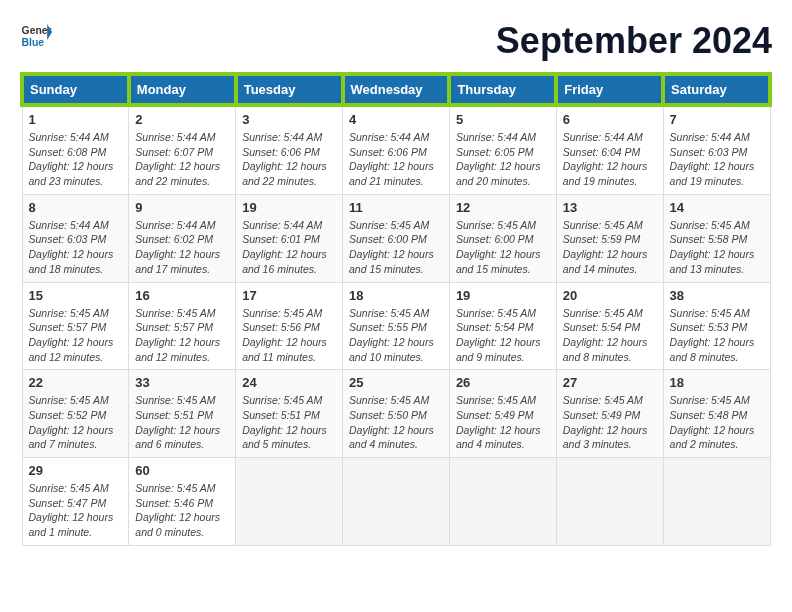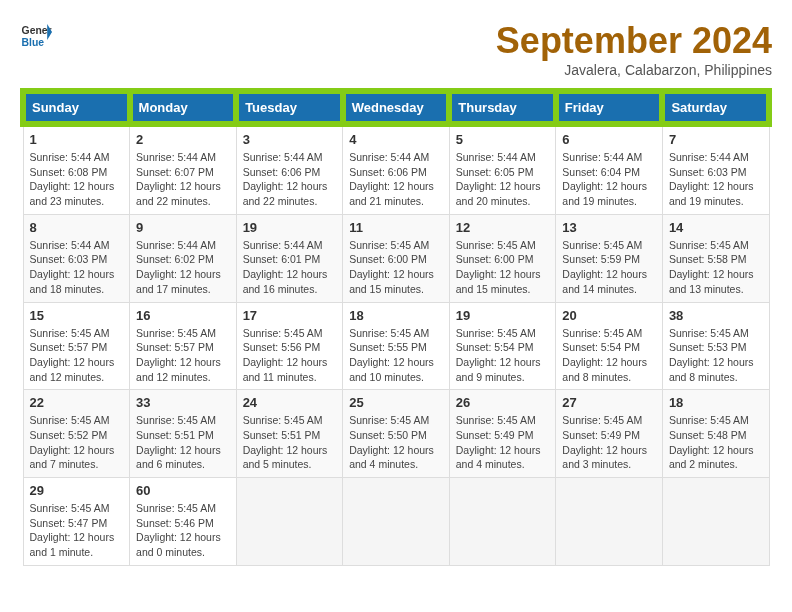--- a/index.html
+++ b/index.html
@@ -24,39 +24,39 @@
     .logo-icon {
       width: 32px;
       height: 32px;
     }
     .title-area {
       text-align: right;
     }
     .month-title {
       font-size: 36px;
       font-weight: bold;
-      color: #a16207;
+      color: #0f172a;
     }
     .location {
       font-size: 14px;
       color: #555;
     }
     table {
       width: 100%;
       border-collapse: collapse;
       font-size: 11px;
     }
     thead tr th {
       background-color: #1a6faf;
       color: #fff;
       text-align: left;
       padding: 6px 6px;
       font-size: 13px;
       font-weight: bold;
-      border: 6px solid #84cc16;
+      border: 4px solid #84cc16;
     }
     tbody tr td {
       vertical-align: top;
       padding: 5px 6px;
       border: 1px solid #ddd;
       width: calc(100% / 7);
       min-height: 80px;
       background: #fff;
     }
     tbody tr:nth-child(even) td {
@@ -65,39 +65,39 @@
     .day-num {
       font-size: 13px;
       font-weight: bold;
       color: #333;
       margin-bottom: 3px;
     }
     .day-detail {
       color: #444;
       font-size: 10.5px;
       line-height: 1.4;
+      font-style: italic;
     }
     .empty-cell {
       background: #f5f5f5 !important;
     }
   </style>
 </head>
 <body>
 
 <div class="header-area">
   <div class="logo">
     <svg class="logo-icon" viewBox="0 0 40 40">
       <text x="2" y="18" font-size="13" font-weight="bold" fill="#333">General</text>
       <text x="2" y="32" font-size="13" font-weight="bold" fill="#1a6faf">Blue</text>
       <polygon points="34,5 40,15 34,25" fill="#1a6faf"></polygon>
     </svg>
   </div>
   <div class="title-area">
     <div class="month-title">September 2024</div>
-    <div class="location">Javalera, Calabarzon, Philippines</div>
   </div>
 </div>
 
 <table>
   <thead>
     <tr id="weekday-header">
         <th>Sunday</th>
         <th>Monday</th>
         <th>Tuesday</th>
         <th>Wednesday</th>

